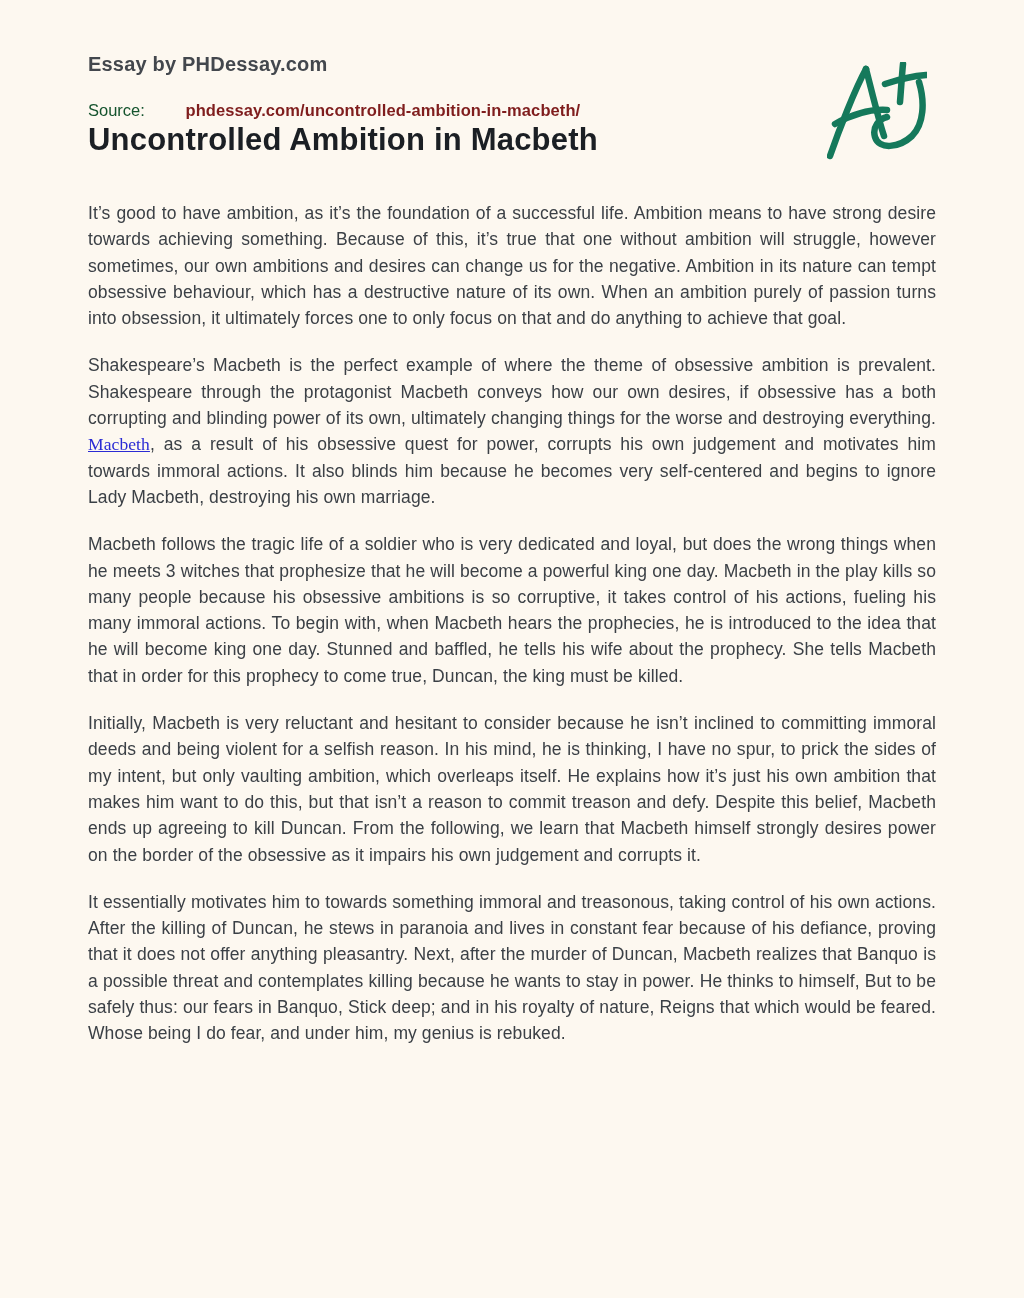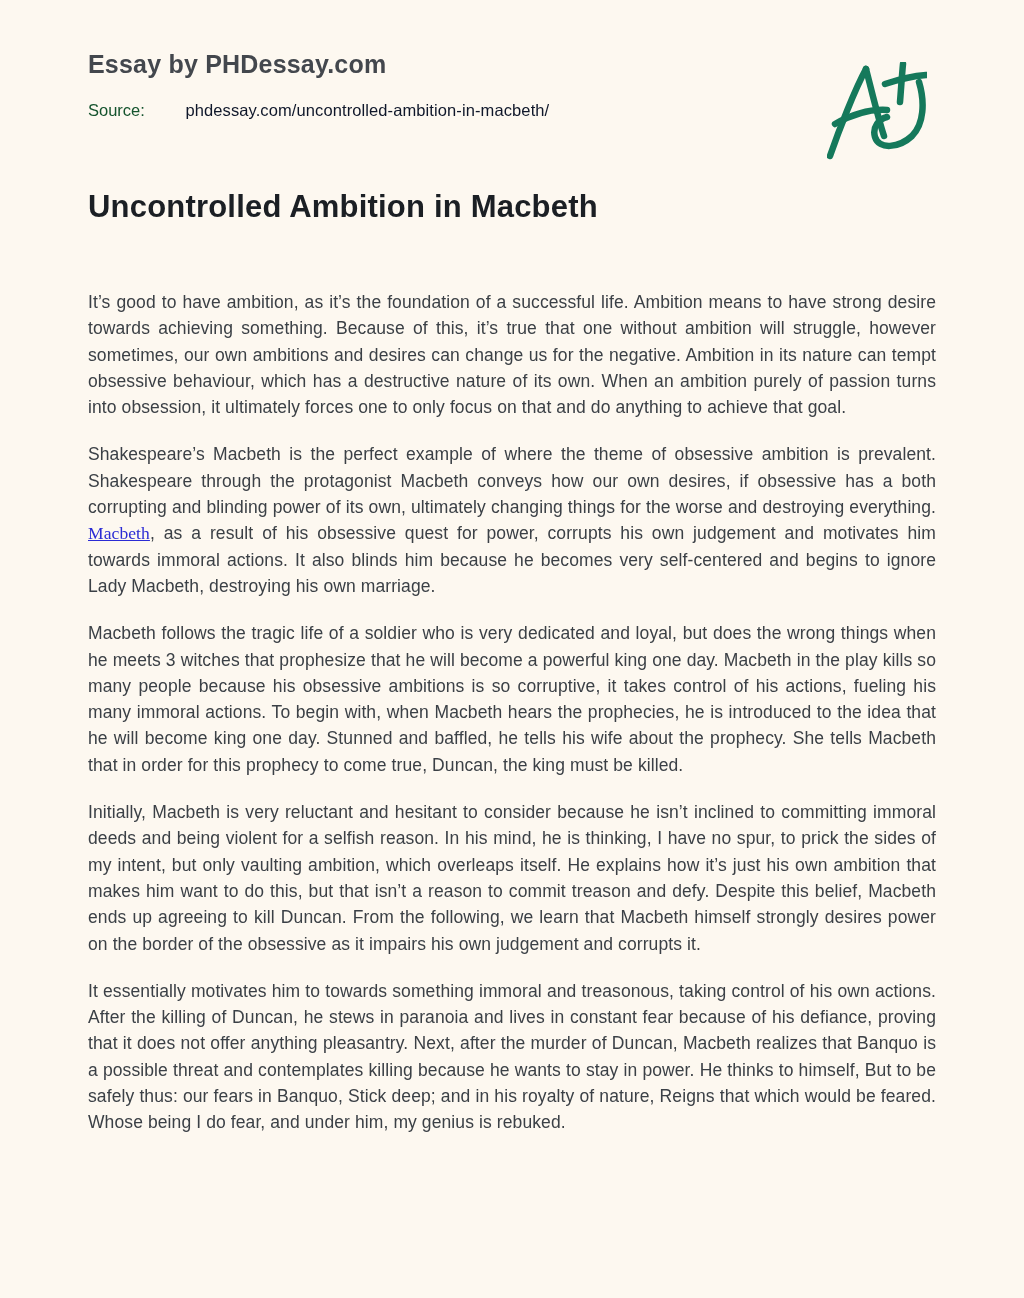--- a/index.html
+++ b/index.html
@@ -10,56 +10,55 @@
   }
   .page {
     position: relative;
     width: 1024px;
     height: 1298px;
     background: #FDF8F0;
     padding: 49px 88px 0 88px;
     overflow: hidden;
   }
   .header-title {
-    font-size: 25px;
+    font-size: 20px;
     font-weight: 700;
     color: #43474D;
     line-height: 30px;
     letter-spacing: 0.2px;
   }
   .source-line {
     margin-top: 22px;
     font-size: 16.5px;
     line-height: 19px;
   }
   .source-label { color: #14532d; }
   .source-url {
-    color: #0f172a;
-    font-weight: 400;
+    color: #7f1d1d;
+    font-weight: 700;
     text-decoration: none;
     letter-spacing: 0.1px;
     padding-left: 36px;
   }
   .logo {
     position: absolute;
     top: 62px;
     right: 97px;
     width: 100px;
     height: 100px;
   }
   .article-title {
-    margin-top: 67px;
     font-size: 31px;
     font-weight: 700;
     color: #1B1F24;
     line-height: 40px;
     letter-spacing: 0.2px;
   }
   .article-body {
-    margin-top: 62px;
+    margin-top: 40px;
   }
   .article-body p {
     font-size: 17.5px;
     line-height: 26.3px;
     color: #3B4046;
     text-align: justify;
     letter-spacing: 0.1px;
     margin: 0 0 21px 0;
   }
   .inline-link {

